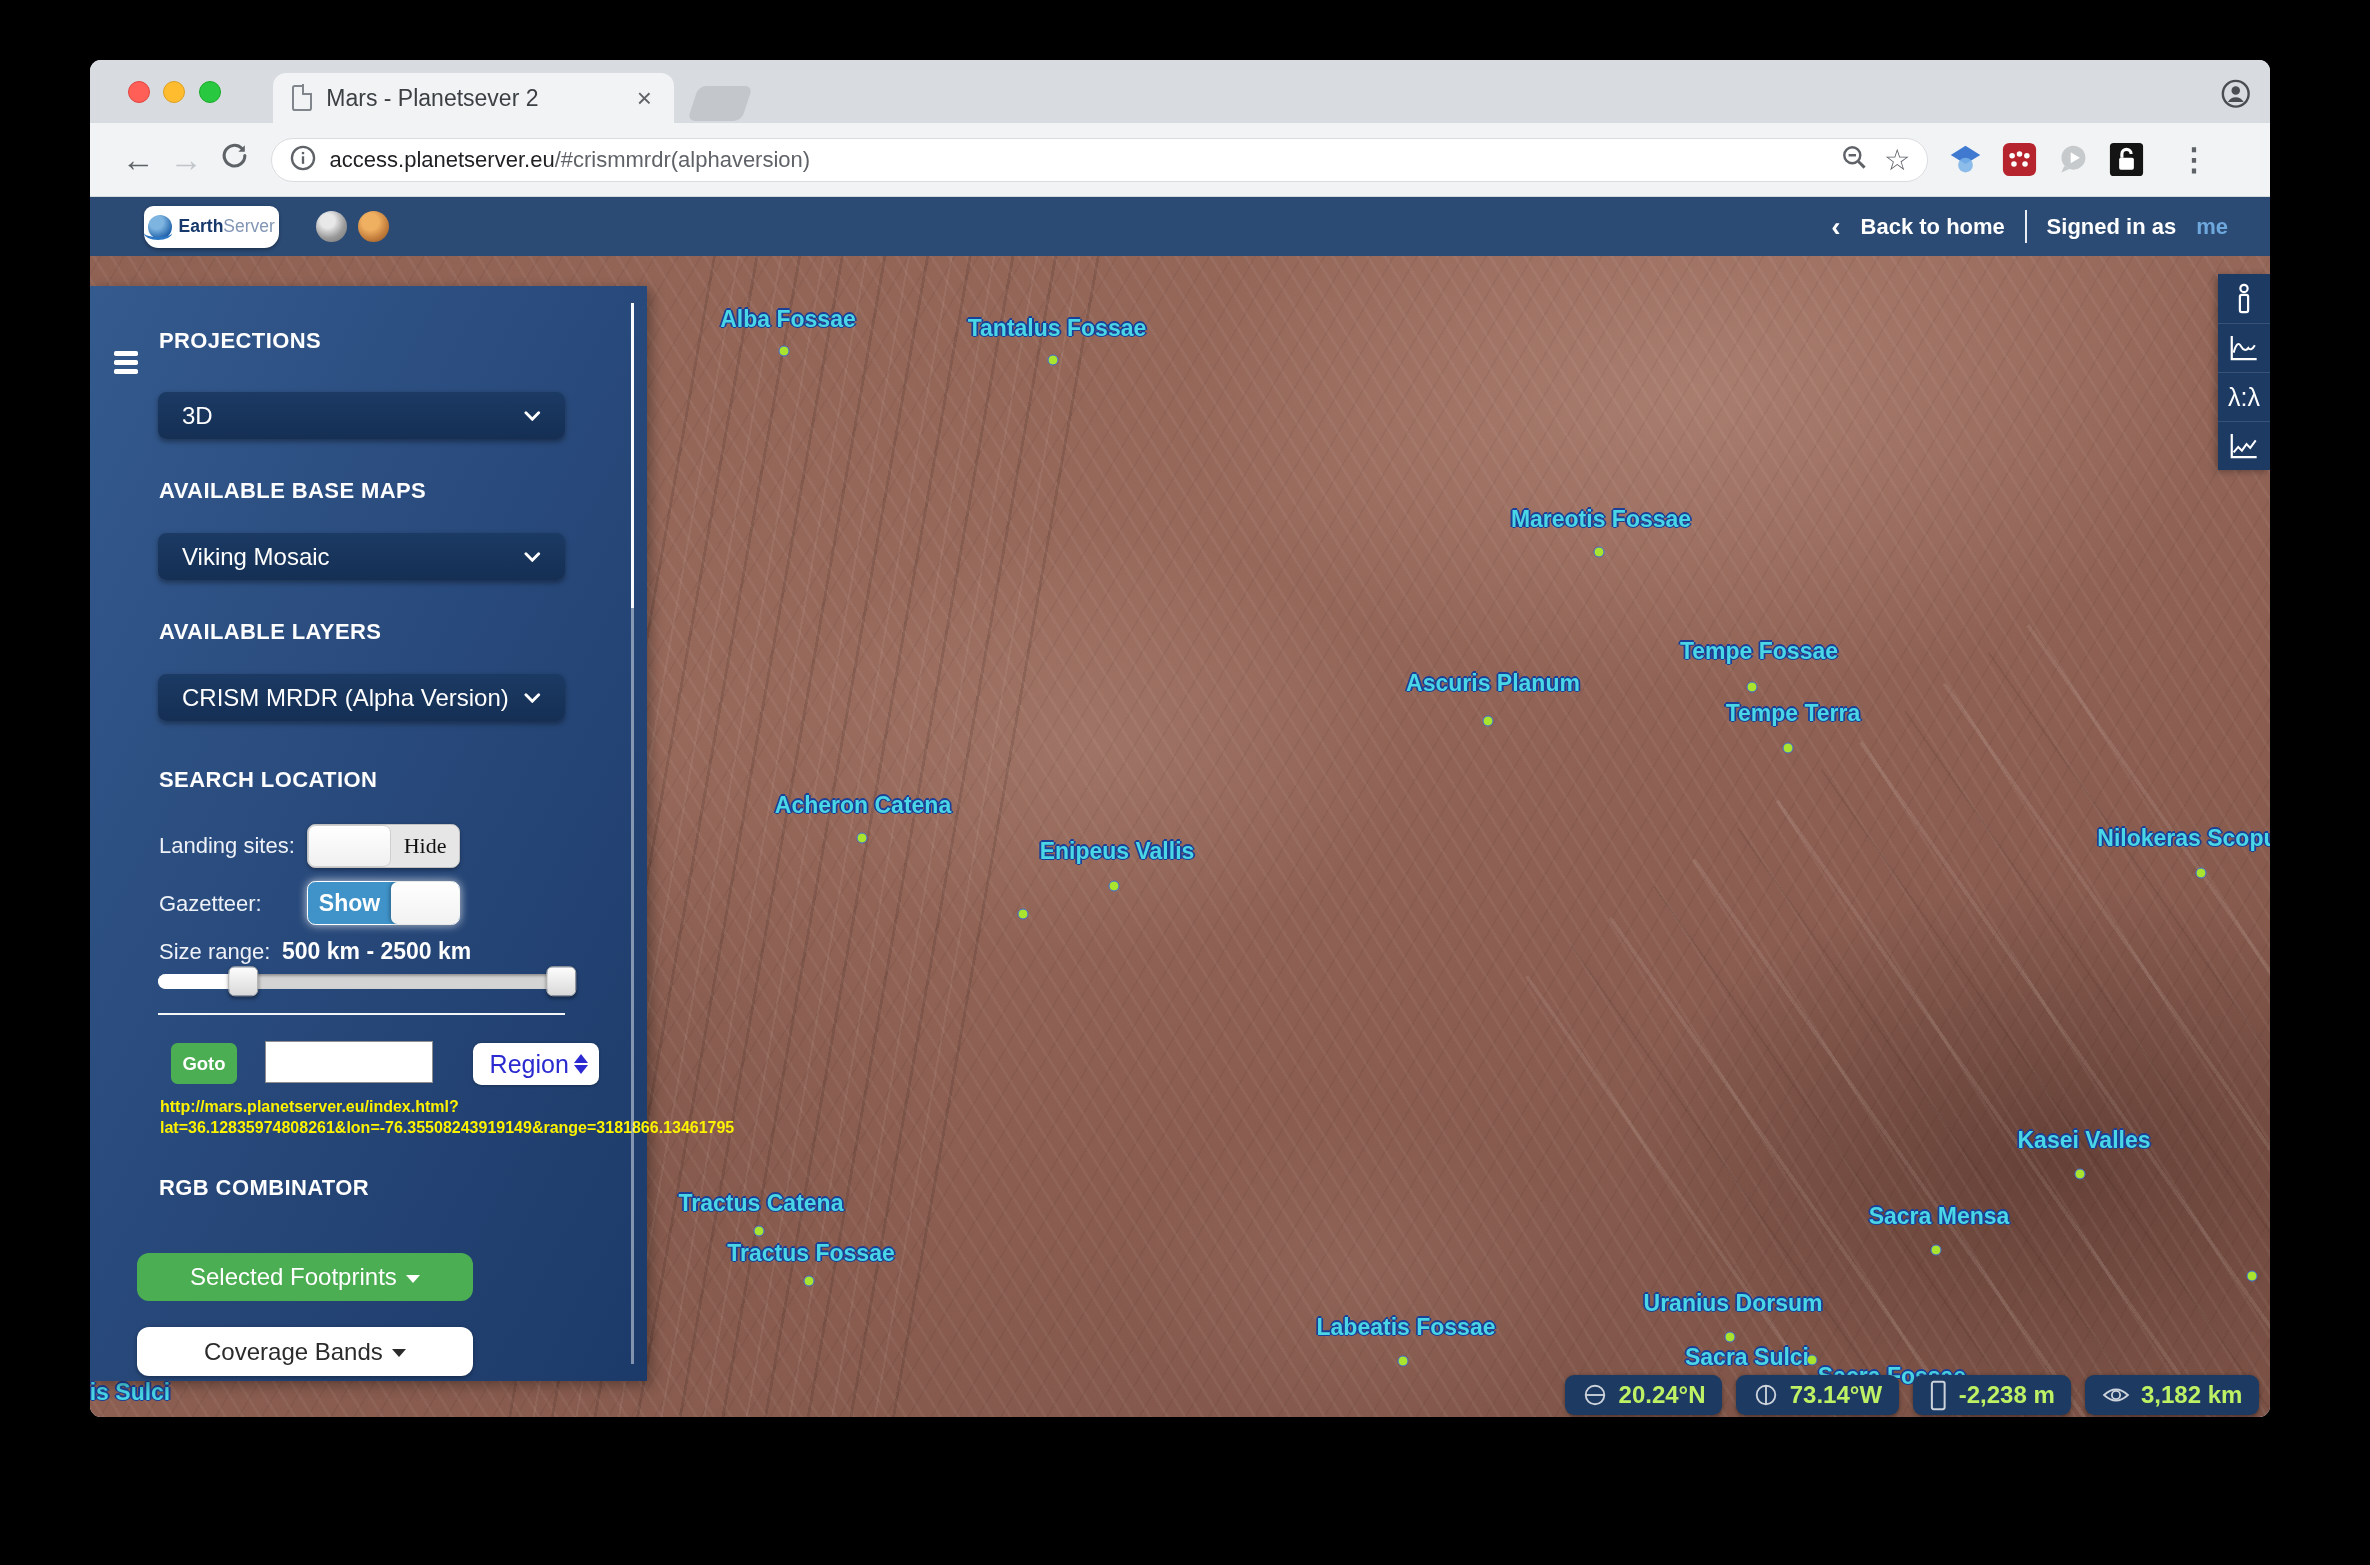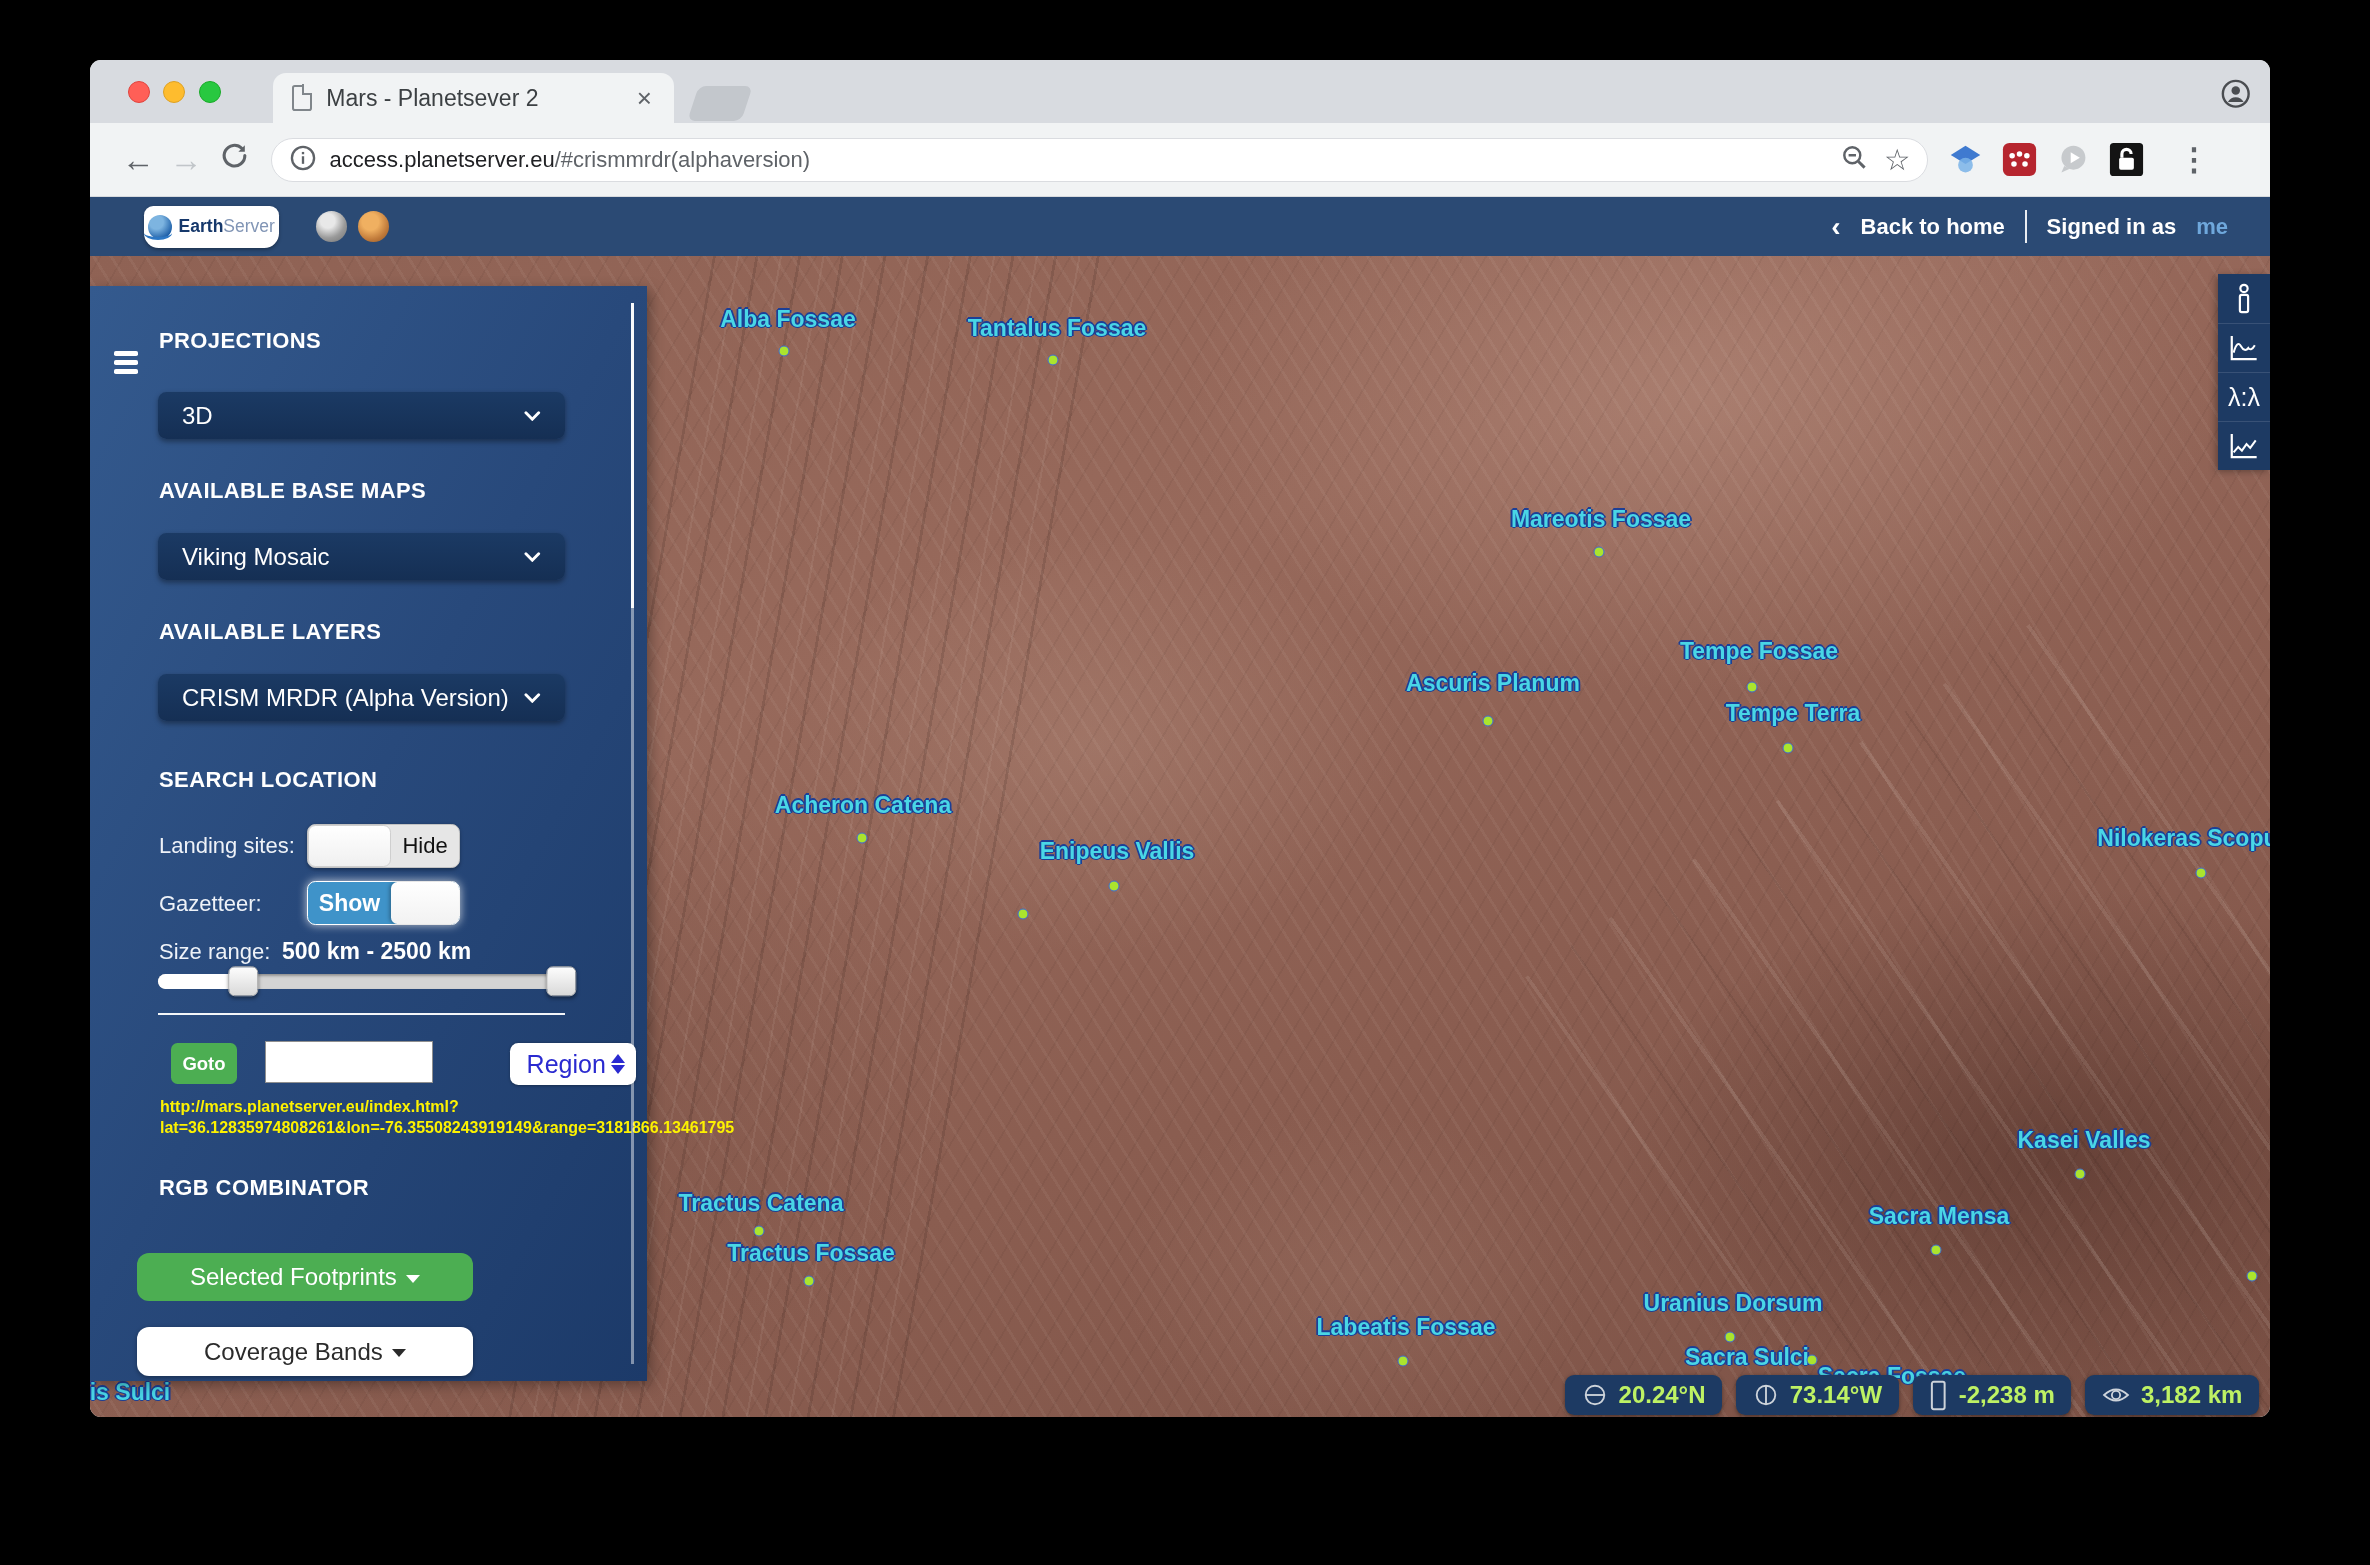--- a/index.html
+++ b/index.html
@@ -89,34 +89,34 @@
   .sb-header { position:absolute; left:69px; color:#fff; font-size:22px; font-weight:bold; letter-spacing:0.4px; }
   .dropdown { position:absolute; left:68px; width:407px; height:47px; background:linear-gradient(180deg,#1b3a64,#152f54); border-radius:8.3px; display:flex; align-items:center; padding:0 24px; box-shadow:0 2.8px 5.5px rgba(0,0,0,.35); cursor:pointer; }
   .dropdown .dd-text { color:#fff; font-size:24px; flex:1; }
   .chev { width:16.6px; height:10px; flex:0 0 auto; }
   .chev svg { display:block; }
 
   .sb-label { position:absolute; left:69px; color:#eef2f8; font-size:22px; }
   .toggle { position:absolute; left:217px; width:153px; height:44px; border-radius:8.3px; cursor:pointer; }
   .toggle-off { background:#e6e6e6; border:0.9px solid #c2c2c2; box-shadow:0 1.8px 3.7px rgba(0,0,0,.3); }
   .toggle-off .knob { position:absolute; left:0; top:0; width:55%; height:100%; background:linear-gradient(180deg,#fff,#f0f0f0); border:0.9px solid #cfcfcf; border-radius:7.4px; }
-  .toggle-off .t-text { position:absolute; right:0; width:45%; top:0; height:100%; display:flex; align-items:center; justify-content:center; color:#111; font-size:22px; }
+  .toggle-off .t-text { position:absolute; right:0; width:45%; top:0; height:100%; display:flex; align-items:center; justify-content:center; color:#111; font-size:22px;font-family:Liberation Serif, serif; }
   .toggle-on { background:#3f93c9; border:1.8px solid #fff; box-shadow:0 0 9.2px rgba(255,255,255,.75); }
   .toggle-on .knob { position:absolute; right:0; top:0; width:45%; height:100%; background:linear-gradient(180deg,#fff,#f2f2f2); border-radius:6.5px; box-shadow:-1.8px 0 3.7px rgba(0,0,0,.25); }
   .toggle-on .t-text { position:absolute; left:0; width:55%; top:0; height:100%; display:flex; align-items:center; justify-content:center; color:#fff; font-size:23px; font-weight:bold; }
 
   .size-value { position:absolute; left:192px; color:#fff; font-size:23px; font-weight:bold; }
   .slider { position:absolute; left:68px; width:407px; height:14.8px; background:#d4d4d4; border-radius:7.4px; box-shadow:inset 0 1.8px 2.8px rgba(0,0,0,.35); }
   .slider .fill { position:absolute; left:0; top:0; height:100%; border-radius:7.4px 0 0 7.4px; background:#fff; }
   .slider .handle { position:absolute; top:50%; transform:translate(-50%,-50%); width:29.5px; height:29.5px; background:linear-gradient(180deg,#fdfdfd,#d9d9d9); border:0.9px solid #aaa; border-radius:6.5px; box-shadow:0 1.8px 3.7px rgba(0,0,0,.35); cursor:grab; }
   .sb-divider { position:absolute; left:68px; width:407px; height:1.8px; background:rgba(255,255,255,.95); }
 
   .goto-btn { position:absolute; left:81px; width:66px; height:41px; background:#4cae52; border:none; border-radius:6.5px; color:#fff; font-size:18.5px; font-weight:bold; cursor:pointer; font-family:inherit; }
   .goto-input { position:absolute; left:175px; width:168px; height:42px; background:#fff; border:0.9px solid #8f8f8f; font-size:22px; padding:0 9.2px; font-family:inherit; }
-  .region-select { position:absolute; left:383px; width:126px; height:42px; background:#fff; border-radius:8.3px; display:flex; align-items:center; padding:0 11px 0 16.6px; cursor:pointer; box-shadow:0 0.9px 2.8px rgba(0,0,0,.3);margin-left:37px; }
+  .region-select { position:absolute; left:383px; width:126px; height:42px; background:#fff; border-radius:8.3px; display:flex; align-items:center; padding:0 11px 0 16.6px; cursor:pointer; box-shadow:0 0.9px 2.8px rgba(0,0,0,.3); }
   .region-select .r-text { color:#2a2ad0; font-size:25px; flex:1; }
   .updown { display:flex; flex-direction:column; gap:2.8px; }
   .updown i { display:block; width:0; height:0; border-left:7.4px solid transparent; border-right:7.4px solid transparent; }
   .updown .up { border-bottom:9.2px solid #2a2ad0; }
   .updown .down { border-top:9.2px solid #2a2ad0; }
 
   .yellow-link { position:absolute; left:70px; color:#fdf200; font-size:16px; font-weight:bold; line-height:21px; cursor:pointer; }
 
   .big-btn { position:absolute; left:47px; width:336px; border:none; border-radius:12px; font-size:24px; font-family:inherit; cursor:pointer; display:flex; align-items:center; justify-content:center; gap:9.2px; }
   .btn-green { height:48px; background:#4cae52; color:#fff; }

